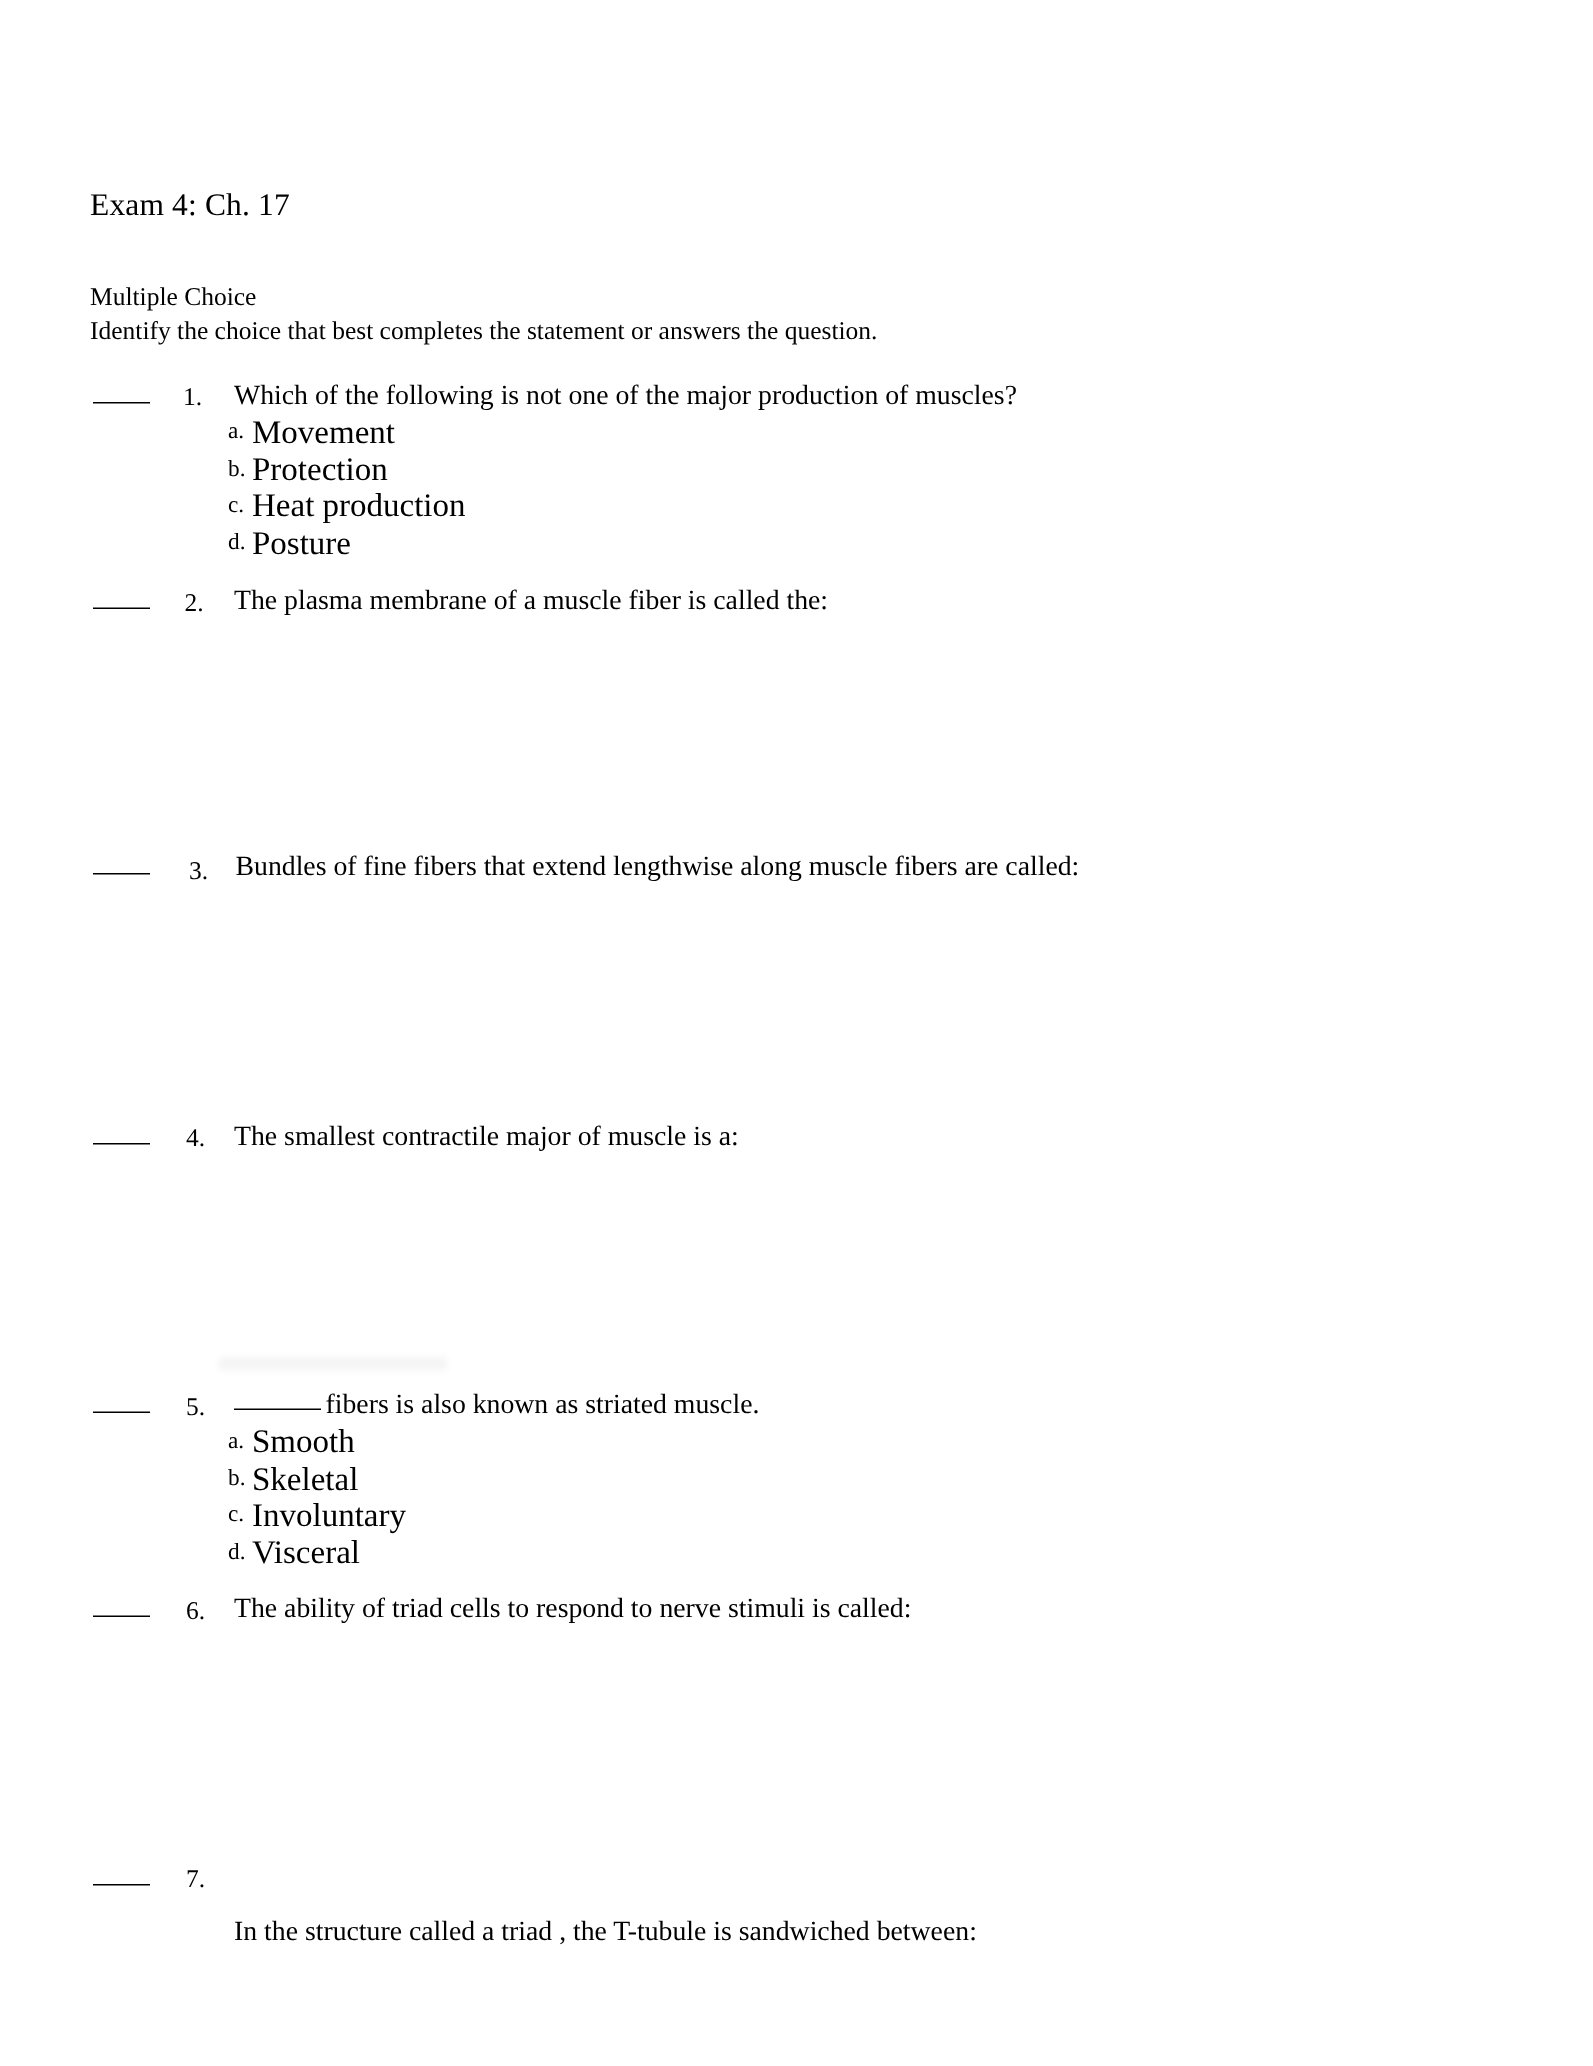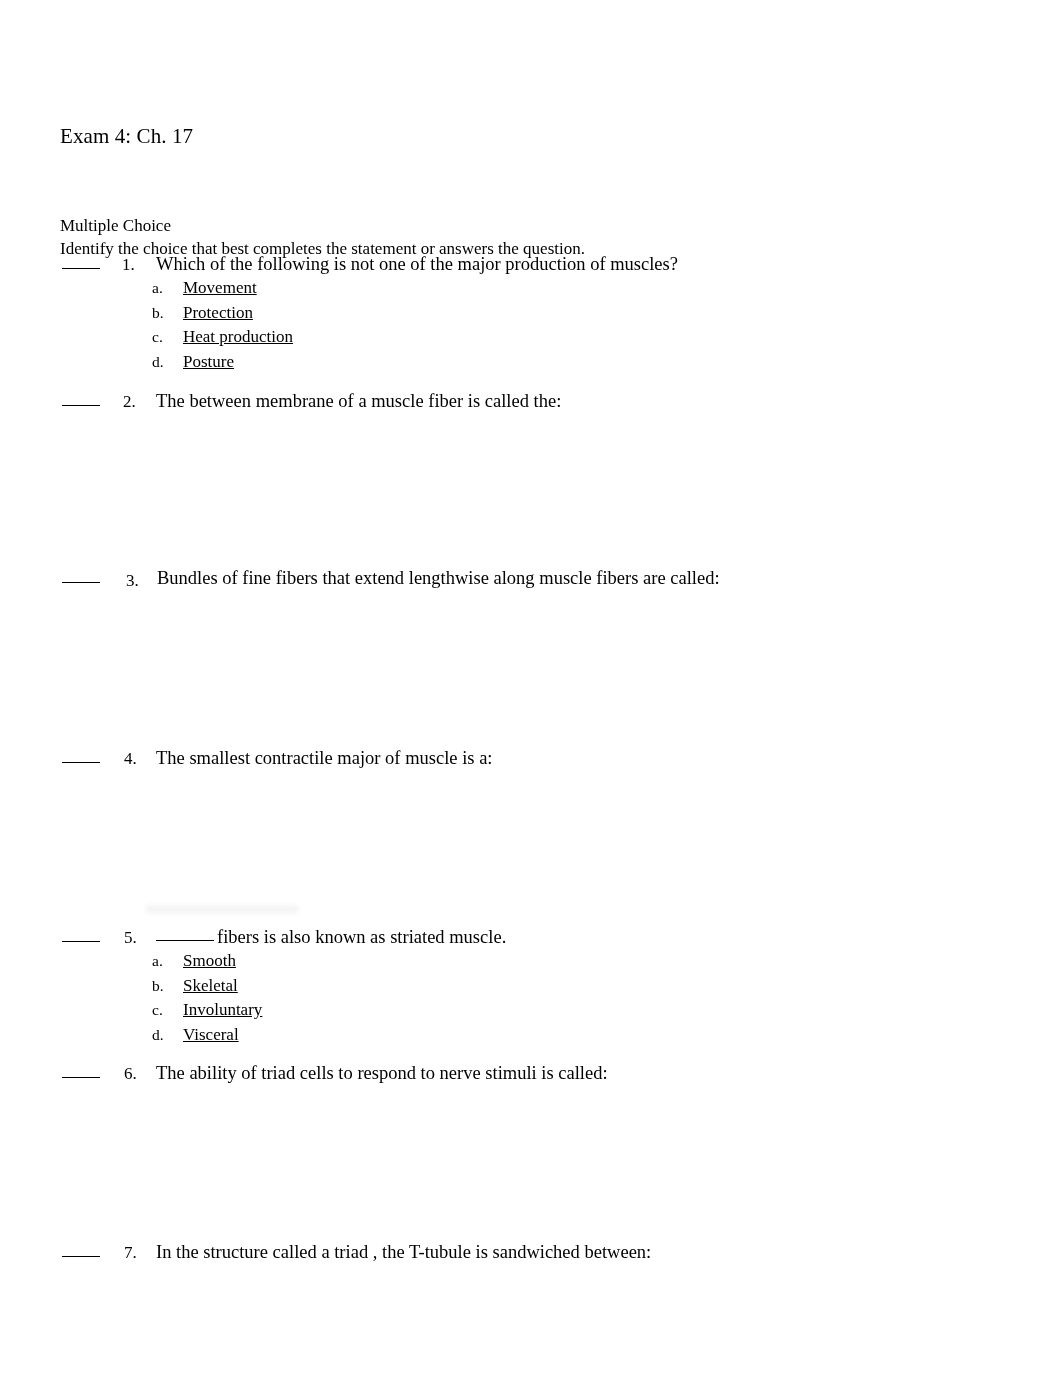--- a/index.html
+++ b/index.html
@@ -27,21 +27,20 @@
     white-space: nowrap;
     text-align: right;
   }
 
   .instructions {
     position: absolute;
     left: 60px;
     top: 186px;
     font-size: 17px;
     line-height: 23px;
-    margin-top: 28px;
   }
   .instructions div { white-space: nowrap; }
 
   .q-block { position: absolute; left: 0; }
 
   .q-line {
     position: relative;
     height: 27px;
     white-space: nowrap;
     font-size: 18.5px;
@@ -87,25 +86,24 @@
   }
   .opt-letter {
     position: absolute;
     left: 152px;
     top: 0;
     font-size: 15.5px;
     line-height: 24.5px;
   }
   .opt-text {
     position: absolute;
-    left: 183px;
-    top: 0;
-    font-size: 17px;
+    left: 168px;
+    top: 0;
+    font-size: 22px;
     line-height: 24.5px;
-    text-decoration: underline;
   }
 
   .scan-smudge {
     position: absolute;
     left: 146px;
     top: 903px;
     width: 152px;
     height: 13px;
     background: linear-gradient(to bottom,
         rgba(0,0,0,0.00) 0%,
@@ -151,21 +149,21 @@
         <span class="opt-letter">d.</span>
         <span class="opt-text">Posture</span>
       </div>
     </div>
   </div>
 
   <div class="q-block" style="top:388px;">
     <div class="q-line">
       <span class="q-blank"></span>
       <span class="q-num" style="left:123px;">2.</span>
-      <span class="q-text" style="left:156px;">The between membrane of a muscle fiber is called the:</span>
+      <span class="q-text" style="left:156px;">The plasma membrane of a muscle fiber is called the:</span>
     </div>
   </div>
 
   <div class="q-block" style="top:565px;">
     <div class="q-line">
       <span class="q-blank"></span>
       <span class="q-num" style="left:126px;top:2px;">3.</span>
       <span class="q-text" style="left:157px;">Bundles of fine fibers that extend lengthwise along muscle fibers are called:</span>
     </div>
   </div>
@@ -211,17 +209,17 @@
       <span class="q-blank"></span>
       <span class="q-num" style="left:124px;">6.</span>
       <span class="q-text" style="left:156px;">The ability of triad cells to respond to nerve stimuli is called:</span>
     </div>
   </div>
 
   <div class="q-block" style="top:1239px;">
     <div class="q-line">
       <span class="q-blank"></span>
       <span class="q-num" style="left:124px;">7.</span>
-      <span class="q-text" style="left:156px;">In the structure called a triad , the T-tubule is sandwiched between:</span>
+      <span class="q-text" style="left:156px;margin-top:36px;">In the structure called a triad , the T-tubule is sandwiched between:</span>
     </div>
   </div>
 
 </div>
 
 </body></html>

